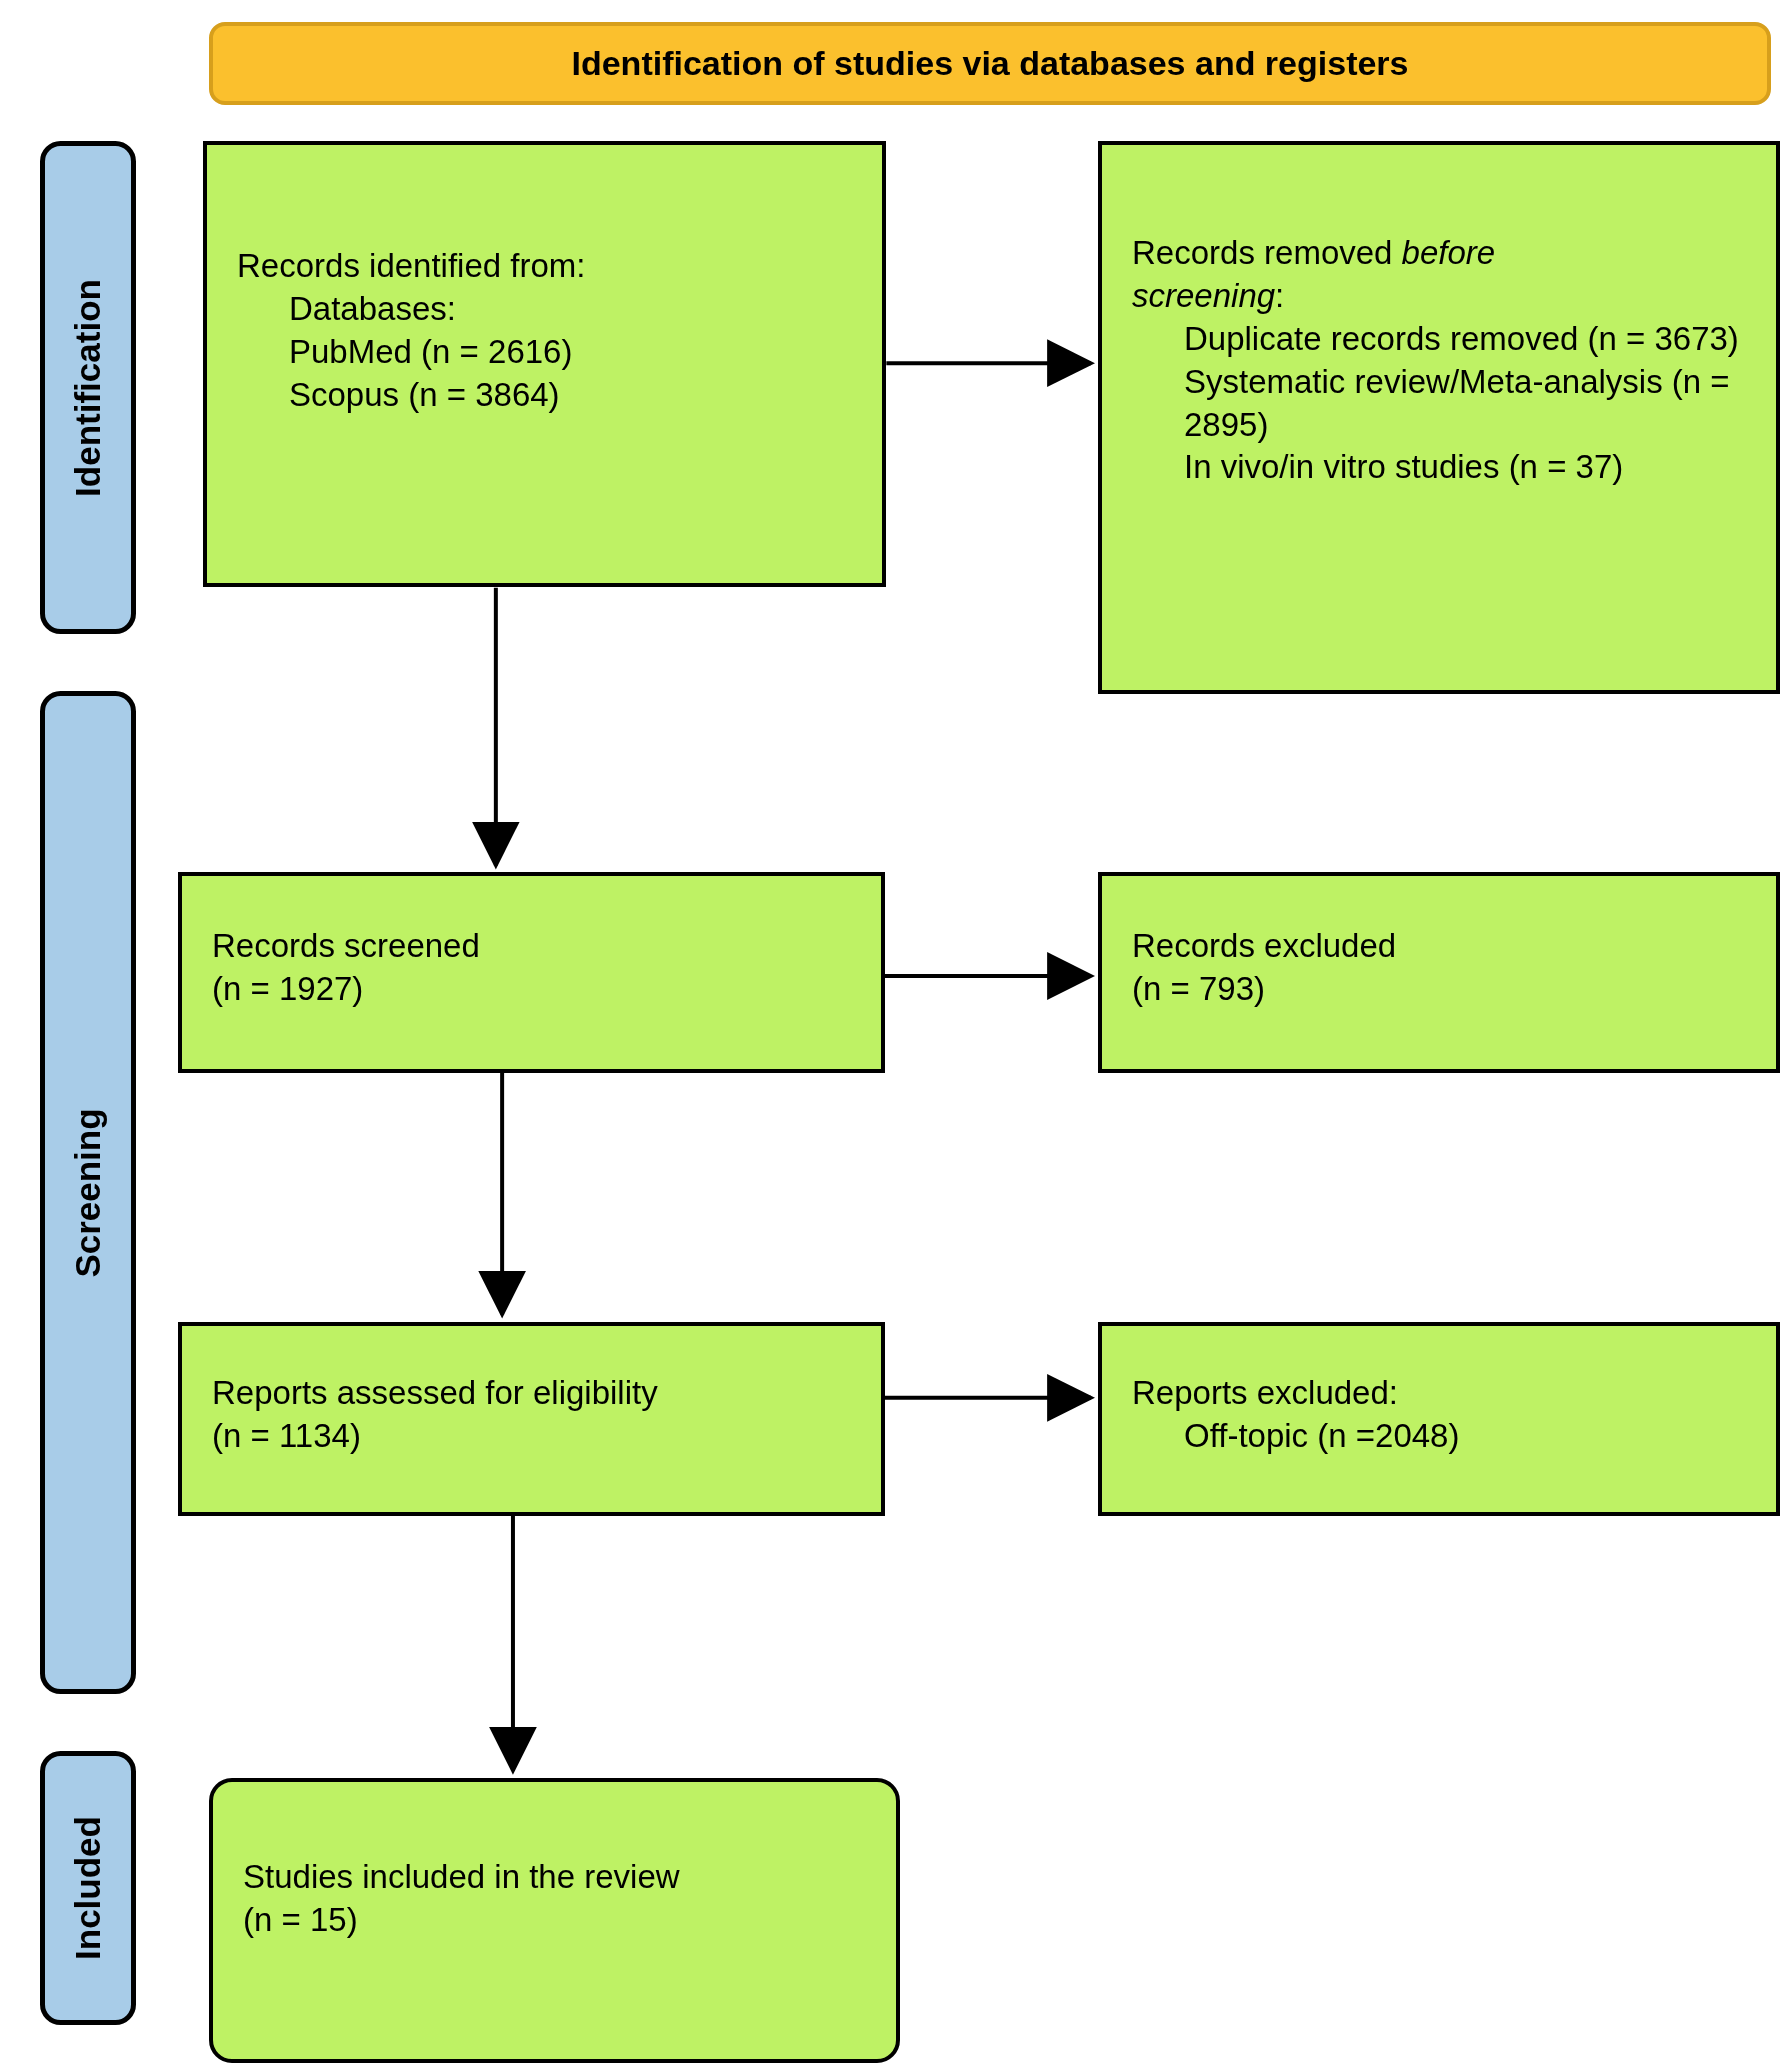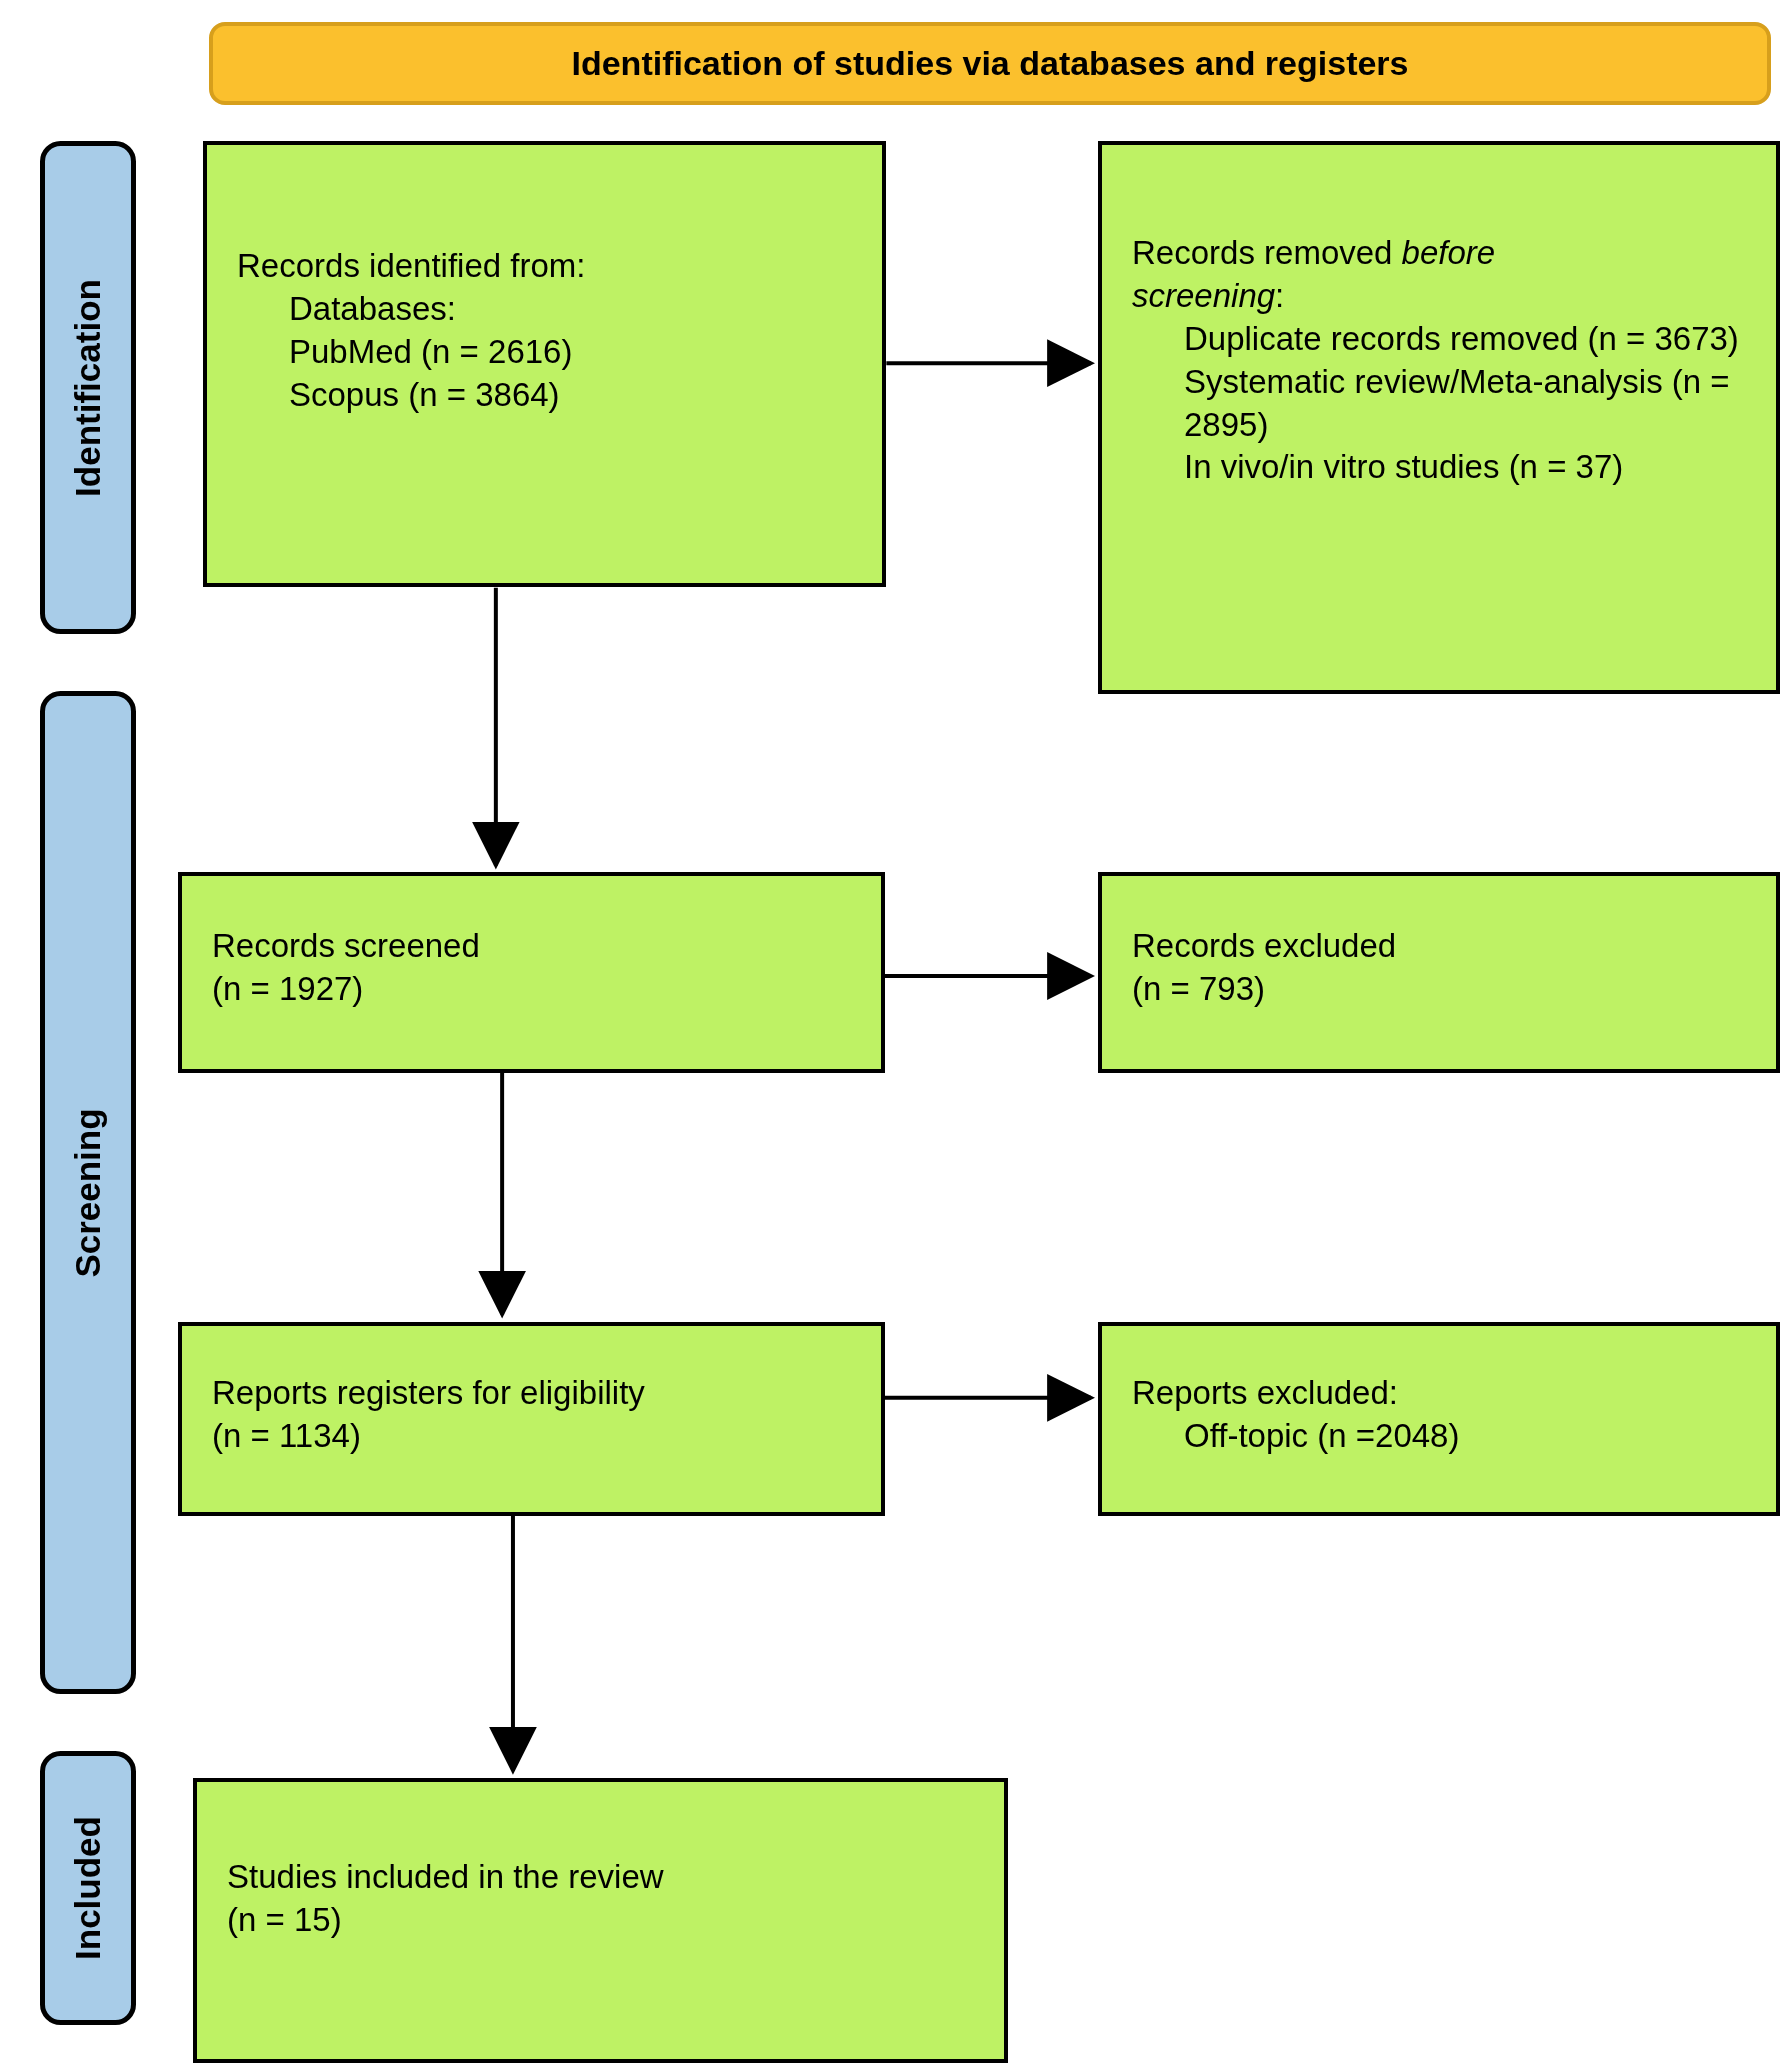--- a/index.html
+++ b/index.html
@@ -90,21 +90,21 @@
   
   #box-identified      { left: 186px; top: 141px;  width: 683px; height: 446px; }
   #box-identified .box-text { top: 100px; }
 
   #box-screened        { left: 161px; top: 872px; width: 707px; height: 201px; }
   #box-screened .box-text { top: 49px; }
 
   #box-eligibility     { left: 161px; top: 1322px; width: 707px; height: 194px; }
   #box-eligibility .box-text { top: 46px; }
 
-  #box-included        { left: 176px; top: 1778px; width: 815px; height: 285px; }
+  #box-included        { left: 192px; top: 1778px; width: 691px; height: 285px; border-radius: 23px; }
   #box-included .box-text { top: 74px; }
 
   
   #box-removed         { left: 1081px; top: 141px;  width: 682px; height: 553px; }
   #box-removed .box-text { top: 87px; }
 
   #box-rec-excluded    { left: 1081px; top: 872px; width: 682px; height: 201px; }
   #box-rec-excluded .box-text { top: 49px; }
 
   #box-rep-excluded    { left: 1081px; top: 1322px; width: 682px; height: 194px; }
@@ -172,21 +172,21 @@
 
   <div class="flow-box" id="box-screened">
     <div class="box-text"><span>Records screened</span><br><span>(n = 1927)</span></div>
   </div>
 
   <div class="flow-box" id="box-rec-excluded">
     <div class="box-text"><span>Records excluded</span><br><span>(n = 793)</span></div>
   </div>
 
   <div class="flow-box" id="box-eligibility">
-    <div class="box-text"><span>Reports registers for eligibility</span><br><span>(n = 1134)</span></div>
+    <div class="box-text"><span>Reports assessed for eligibility</span><br><span>(n = 1134)</span></div>
   </div>
 
   <div class="flow-box" id="box-rep-excluded">
     <div class="box-text"><span>Reports excluded:</span><span class="indent1">Off-topic (n =2048)</span></div>
   </div>
 
   <div class="flow-box" id="box-included">
     <div class="box-text"><span>Studies included in the review</span><br><span>(n = 15)</span></div>
   </div>
 

